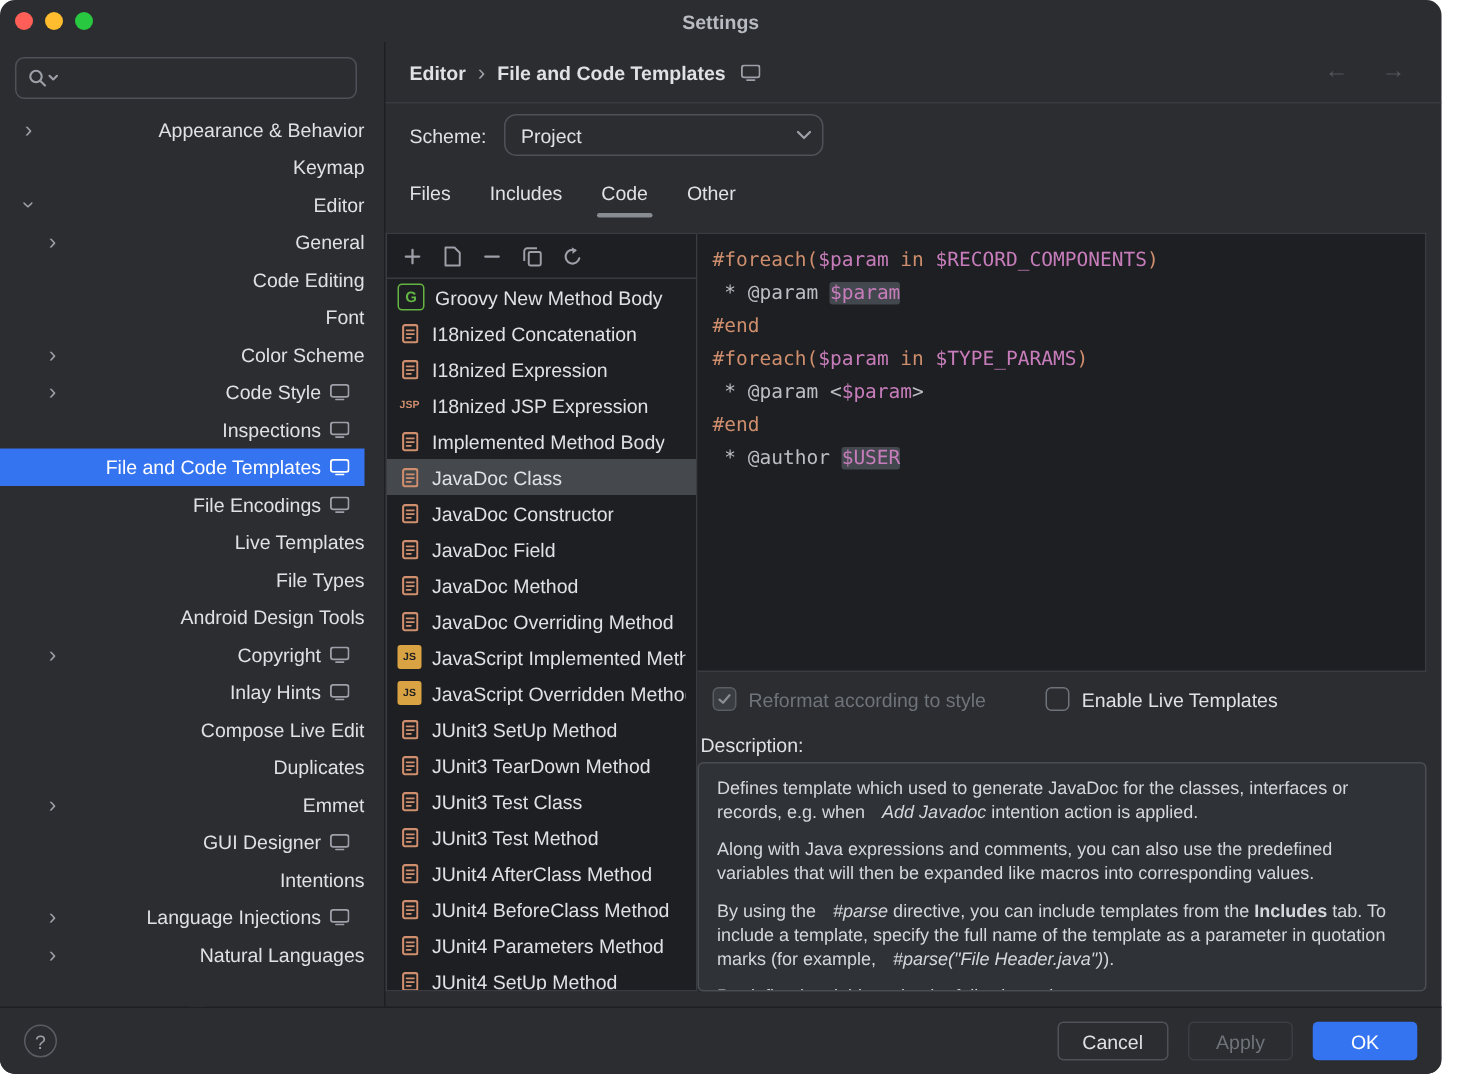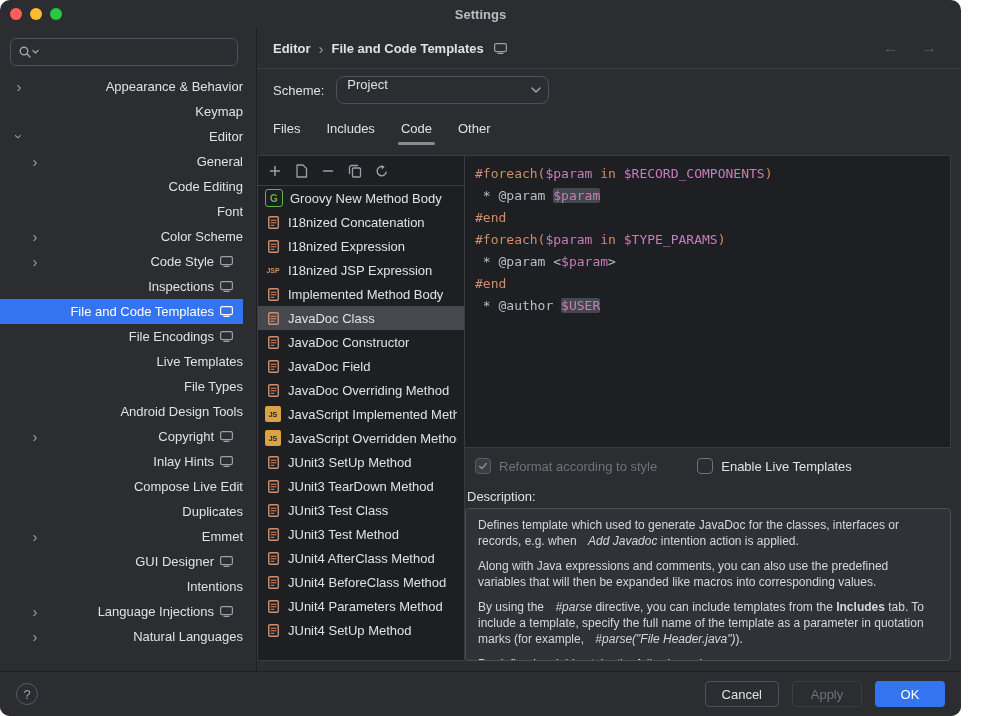--- a/index.html
+++ b/index.html
@@ -34,21 +34,21 @@
   .tree-row.selected .screen{color:#fff;}
 
   
   .main{flex:1;min-width:0;display:flex;flex-direction:column;}
   .bc-row{height:40px;flex:0 0 40px;display:flex;align-items:center;padding:0 24px 0 16px;gap:8px;border-bottom:1px solid #393b40;}
   .bc-item{font-weight:700;color:#dfe1e5;}
   .bc-sep{color:#9da0a8;font-size:15px;}
   .bc-screen{color:#9da0a8;display:flex;margin-left:2px;}
   .nav-arrows{margin-left:auto;display:flex;gap:22px;color:#54575d;font-size:16px;}
   .scheme-row{height:42px;flex:0 0 42px;display:flex;align-items:center;gap:12px;padding:0 16px;}
-  .dropdown{width:195px;height:26px;border:1px solid #4e5157;border-radius:8px;display:flex;justify-content:space-between;padding:0 6px 0 10px;}
+  .dropdown{width:195px;height:26px;border:1px solid #4e5157;border-radius:8px;display:flex;align-items:center;justify-content:space-between;padding:0 6px 0 10px;}
   .dd-chevron{color:#9da0a8;display:flex;align-items:center;}
   .tabs-row{height:34px;flex:0 0 34px;display:flex;align-items:stretch;padding:0 6px;gap:6px;}
   .tab{display:flex;align-items:center;padding:0 10px;position:relative;color:#dfe1e5;cursor:default;}
   .tab.active::after{content:"";position:absolute;left:7px;right:7px;bottom:0;height:3px;border-radius:2px;background:#878b92;}
 
   
   .content{flex:1;min-height:0;display:flex;padding:10px 10px 11px 0;}
   .tpl-panel{width:206px;flex:0 0 206px;background:#1e1f22;border:1px solid #393b40;display:flex;flex-direction:column;overflow:hidden;}
   .tpl-toolbar{height:29px;flex:0 0 29px;display:flex;align-items:center;gap:13px;padding:0 10px;border-bottom:1px solid #393b40;color:#9da0a8;}
   .tool{display:flex;align-items:center;cursor:default;}
@@ -402,20 +402,29 @@
                 </span>
                 <span class="tpl-label">JavaDoc Field</span>
               </div>
               <div class="tpl-row">
                 <span class="ticon tpl">
                   <svg width="11" height="13" viewBox="0 0 11 13">
                     <rect x="0.75" y="0.75" width="9.5" height="11.5" rx="1.2" fill="none" stroke="#cf8e6d" stroke-width="1.4"></rect>
                     <path d="M3 4.2H8M3 6.7H8M3 9.2H6" stroke="#cf8e6d" stroke-width="1.1" stroke-linecap="round"></path>
                   </svg>
                 </span>
+                <span class="tpl-label">JavaDoc Method</span>
+              </div>
+              <div class="tpl-row">
+                <span class="ticon tpl">
+                  <svg width="11" height="13" viewBox="0 0 11 13">
+                    <rect x="0.75" y="0.75" width="9.5" height="11.5" rx="1.2" fill="none" stroke="#cf8e6d" stroke-width="1.4"></rect>
+                    <path d="M3 4.2H8M3 6.7H8M3 9.2H6" stroke="#cf8e6d" stroke-width="1.1" stroke-linecap="round"></path>
+                  </svg>
+                </span>
                 <span class="tpl-label">JavaDoc Overriding Method</span>
               </div>
               <div class="tpl-row">
                 <span class="ticon js">JS</span>
                 <span class="tpl-label">JavaScript Implemented Method</span>
               </div>
               <div class="tpl-row">
                 <span class="ticon js">JS</span>
                 <span class="tpl-label">JavaScript Overridden Method</span>
               </div>

